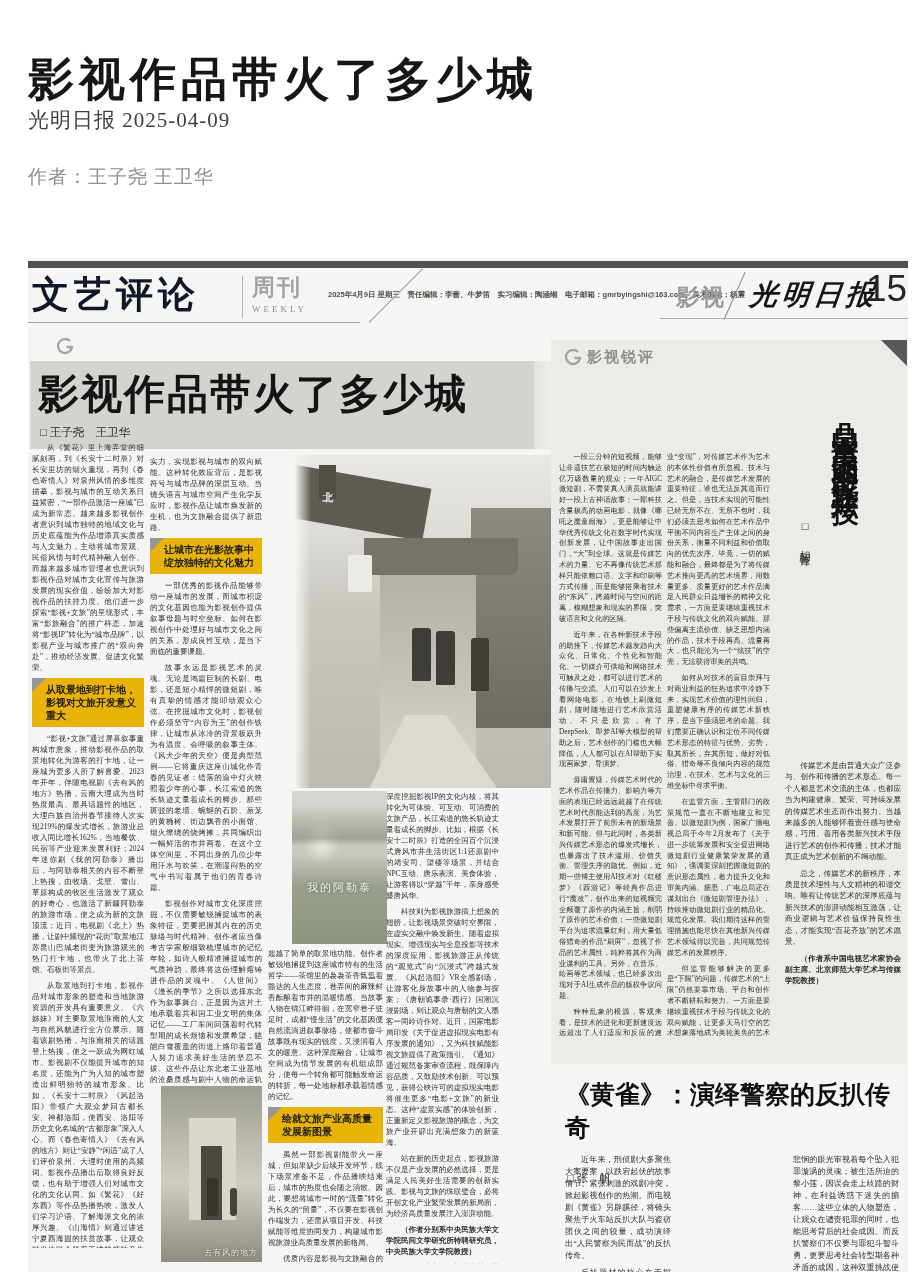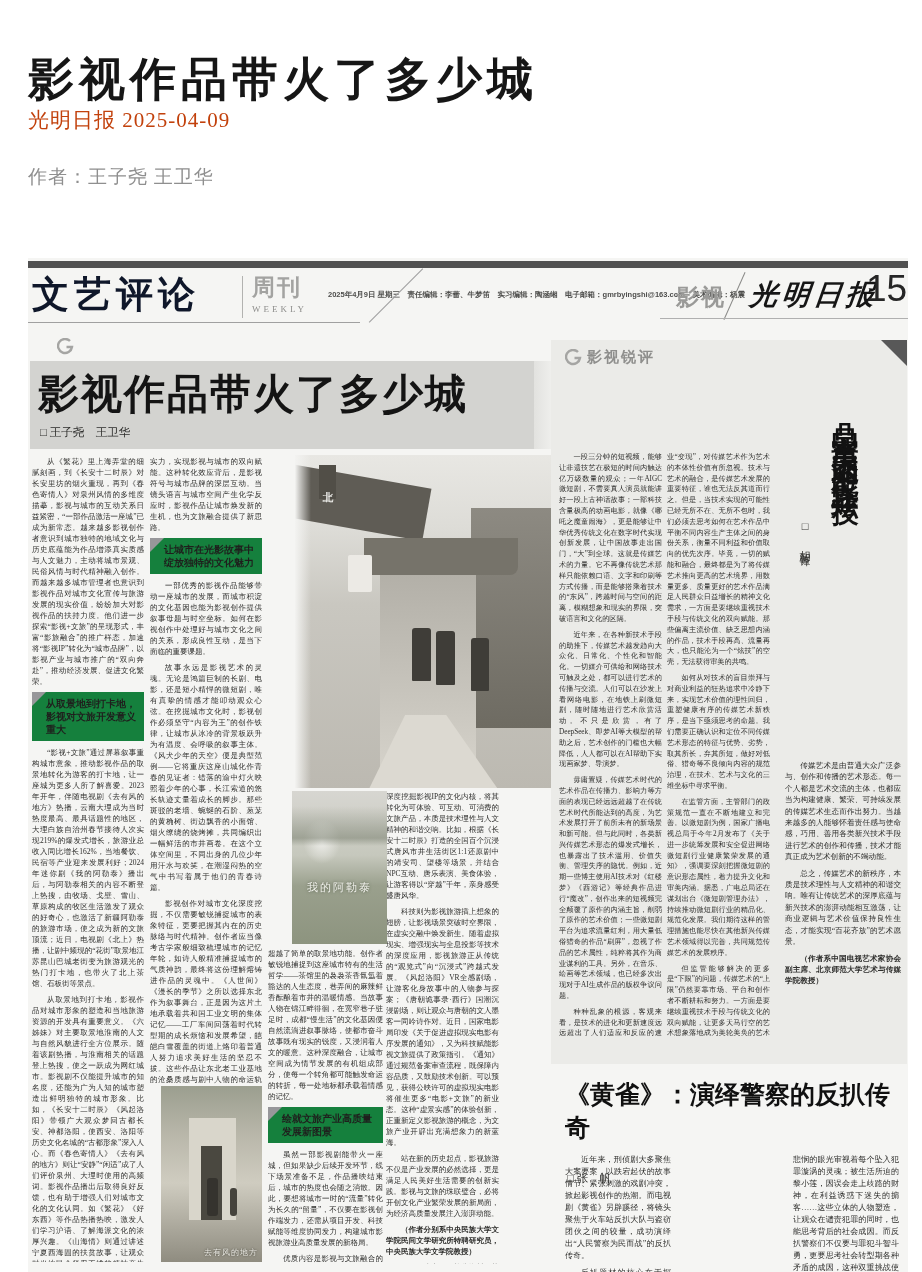--- a/index.html
+++ b/index.html
@@ -1,21 +1,21 @@
 <!DOCTYPE html>
 <html><head>
 <meta charset="utf-8">
 <style>
   html,body{margin:0;padding:0;}
   body{width:922px;height:1272px;position:relative;background:#ffffff;overflow:hidden;
        font-family:"Liberation Serif","DejaVu Serif",serif;}
   .abs{position:absolute;}
   
   .main-title{left:28px;top:18px;font-size:46px;font-weight:700;color:#161616;letter-spacing:5px;}
-  .source-line{left:28px;top:106px;font-size:21px;color:#c2410c;letter-spacing:1px;}
+  .source-line{left:28px;top:106px;font-size:21px;color:#404040;letter-spacing:1px;}
   .author-line{left:28px;top:164px;font-size:19px;color:#8f8f8f;letter-spacing:1px;}
   
   .paper{left:28px;top:258px;width:880px;height:1014px;background:#f5f5f3;overflow:hidden;}
   .topbar{left:0;top:3px;width:880px;height:7px;background:#515151;}
   .section-name{left:4px;top:12px;font-size:37px;font-weight:700;color:#0f172a;letter-spacing:5px;font-family:"Liberation Sans","DejaVu Sans",sans-serif;}
   .vline{left:214px;top:18px;width:1px;height:42px;background:#b2b2b0;}
   .weekly-cn{left:224px;top:14px;font-size:23px;font-weight:700;color:#a3a3a1;letter-spacing:2px;font-family:"Liberation Sans","DejaVu Sans",sans-serif;}
   .weekly-en{left:224px;top:46px;font-size:9px;color:#8e8e8c;letter-spacing:3px;}
   .masthead-meta{left:300px;top:32px;font-size:7.5px;font-weight:700;color:#4e4e4c;white-space:nowrap;font-family:"Liberation Sans","DejaVu Sans",sans-serif;}
   .edition{left:648px;top:24px;font-size:23px;font-weight:700;color:#9a9a98;letter-spacing:2px;font-family:"Liberation Sans","DejaVu Sans",sans-serif;}
@@ -37,25 +37,25 @@
   
   .bcol{overflow:hidden;color:#2e2e2c;text-align:justify;}
   .f75{font-size:7.5px;line-height:11px;}
   .f72{font-size:7.2px;line-height:10.8px;}
   .f76{font-size:7.6px;line-height:11.4px;}
   .f80{font-size:8px;line-height:12px;}
   .bp{margin:0 0 5px;text-indent:2em;}
   .noind{text-indent:0;}
   .bold{font-weight:700;}
   .tright{text-align:right;}
-  .subhead{position:relative;background:#15803d;margin:4px 0 6px;padding:5px 4px 5px 14px;
+  .subhead{position:relative;background:#eab308;margin:4px 0 6px;padding:5px 4px 5px 14px;
            font-family:"Liberation Sans","DejaVu Sans",sans-serif;font-weight:700;
            font-size:10px;line-height:13px;color:#1f1f1d;text-indent:0;text-align:left;}
   .subtri{position:absolute;left:0;top:0;width:0;height:0;border-top:14px solid #97979a;border-right:14px solid transparent;}
-  .col1{left:4px;top:198px;width:112px;height:806px;}
+  .col1{left:4px;top:184px;width:112px;height:806px;}
   .col2{left:122px;top:198px;width:112px;height:628px;}
   .col3{left:240px;top:690px;width:115px;height:316px;}
   .col4{left:358px;top:533px;width:113px;height:473px;}
   
   .photo{overflow:hidden;}
   .big-photo{left:267px;top:197px;width:266px;height:333px;background:linear-gradient(180deg,#e8e7e3 0%,#dddcd7 22%,#c9c7c0 45%,#bcb9b1 100%);}
   .bp-roof{position:absolute;left:-8%;top:6%;width:58%;height:16%;background:#5f5c55;transform:rotate(10deg);}
   .bp-sign{position:absolute;left:9%;top:3%;width:17px;height:34px;background:#514e47;color:#efefec;
            writing-mode:vertical-rl;font-size:11px;text-align:center;line-height:17px;}
   .bp-right{position:absolute;right:0;top:16%;width:34%;height:66%;background:linear-gradient(180deg,#8d8a82,#6e6b62);}
@@ -142,21 +142,21 @@
     <p class="bp">故事永远是影视艺术的灵魂。无论是鸿篇巨制的长剧、电影，还是短小精悍的微短剧，唯有真挚的情感才能叩动观众心弦。在挖掘城市文化时，影视创作必须坚守“内容为王”的创作铁律，让城市从冰冷的背景板跃升为有温度、会呼吸的叙事主体。《风犬少年的天空》便是典型范例——它将重庆这座山城化作青春的见证者：错落的渝中灯火映照着少年的心事，长江索道的悠长轨迹丈量着成长的脚步。那些斑驳的老墙、蜿蜒的石阶、葱茏的黄桷树、街边飘香的小面馆、烟火缭绕的烧烤摊，共同编织出一幅鲜活的市井画卷。在这个立体空间里，不同出身的几位少年用汗水与欢笑，在潮湿闷热的空气中书写着属于他们的青春诗篇。</p>
     <p class="bp">影视创作对城市文化深度挖掘，不仅需要敏锐捕捉城市的表象特征，更要把握其内在的历史脉络与时代精神。创作者应当像考古学家般细致梳理城市的记忆年轮，如诗人般精准捕捉城市的气质神韵，最终将这份理解熔铸进作品的灵魂中。《人世间》《漫长的季节》之所以选择东北作为叙事舞台，正是因为这片土地承载着共和国工业文明的集体记忆——工厂车间回荡着时代转型期的成长烦恼和发展希望，皑皑白雪覆盖的街道上烙印着普通人努力追求美好生活的坚忍不拔。这些作品让东北老工业基地的沧桑质感与剧中人物的命运轨迹交相辉映，使城市场景升华为见证时代变迁的史诗性存在。同样，《故乡，别来无恙》《好运家》对成都的呈现，也</p>
   </div>
   <div class="abs bcol f75 col3">
     <p class="bp noind">超越了简单的取景地功能。创作者敏锐地捕捉到这座城市特有的生活哲学——茶馆里的袅袅茶香氤氲着豁达的人生态度，巷弄间的麻辣鲜香酝酿着市井的温暖情感。当故事人物在锦江畔徘徊，在宽窄巷子驻足时，成都“慢生活”的文化基因便自然流淌进叙事脉络，使都市奋斗故事既有现实的锐度，又浸润着人文的暖意。这种深度融合，让城市空间成为情节发展的有机组成部分，使每一个转角都可能触发命运的转折，每一处地标都承载着情感的记忆。</p>
     <div class="subhead"><span class="subtri"></span><span>绘就文旅产业高质量发展新图景</span></div>
     <p class="bp">虽然一部影视剧能带火一座城，但如果缺少后续开发环节，线下场景准备不足，作品播映结束后，城市的热度也会随之消散。因此，要想将城市一时的“流量”转化为长久的“留量”，不仅要在影视创作端发力，还需从项目开发、科技赋能等维度协同发力，构建城市影视旅游业高质量发展的新格局。</p>
     <p class="bp">优质内容是影视与文旅融合的灵魂。文旅从业者需以匠心独运的创意，</p>
   </div>
   <div class="abs bcol f75 col4">
-    <p class="bp noind">深度挖掘影视IP的文化内核，将其转化为可体验、可互动、可消费的文旅产品，本质是技术理性与人文精神的和谐交响。比如，根据《长安十二时辰》打造的全国百个沉浸式唐风市井生活街区1:1还原剧中的靖安司、望楼等场景，并结合NPC互动、唐乐表演、美食体验，让游客得以“穿越”千年，亲身感受盛唐风华。</p>
+    <p class="bp noind">深度挖掘影视IP的文化内核，将其转化为可体验、可互动、可消费的文旅产品，长江索道的悠长轨迹丈量着成长的脚步。比如，根据《长安十二时辰》打造的全国百个沉浸式唐风市井生活街区1:1还原剧中的靖安司、望楼等场景，并结合NPC互动、唐乐表演、美食体验，让游客得以“穿越”千年，亲身感受盛唐风华。</p>
     <p class="bp">科技则为影视旅游插上想象的翅膀，让影视场景突破时空界限，在虚实交融中焕发新生。随着虚拟现实、增强现实与全息投影等技术的深度应用，影视旅游正从传统的“观览式”向“沉浸式”跨越式发展。《风起洛阳》VR全感剧场，让游客化身故事中的人物参与探案；《唐朝诡事录·西行》国潮沉浸剧场，则让观众与唐朝的文人墨客一同吟诗作对。近日，国家电影局印发《关于促进虚拟现实电影有序发展的通知》，又为科技赋能影视文旅提供了政策指引。《通知》通过规范备案审查流程，既保障内容品质，又鼓励技术创新。可以预见，获得公映许可的虚拟现实电影将催生更多“电影+文旅”的新业态。这种“虚景实感”的体验创新，正重新定义影视旅游的概念，为文旅产业开辟出充满想象力的新蓝海。</p>
     <p class="bp">站在新的历史起点，影视旅游不仅是产业发展的必然选择，更是满足人民美好生活需要的创新实践。影视与文旅的珠联璧合，必将开创文化产业繁荣发展的新局面，为经济高质量发展注入澎湃动能。</p>
     <p class="bp bold">（作者分别系中央民族大学文学院民间文学研究所特聘研究员，中央民族大学文学院教授）</p>
     <p class="bp noind tright bold">本文配图均为资料图片</p>
   </div>
 
   <div class="abs photo big-photo">
     <div class="bp-roof"></div>
     <div class="bp-right"></div>
     <div class="bp-roofband"></div>

